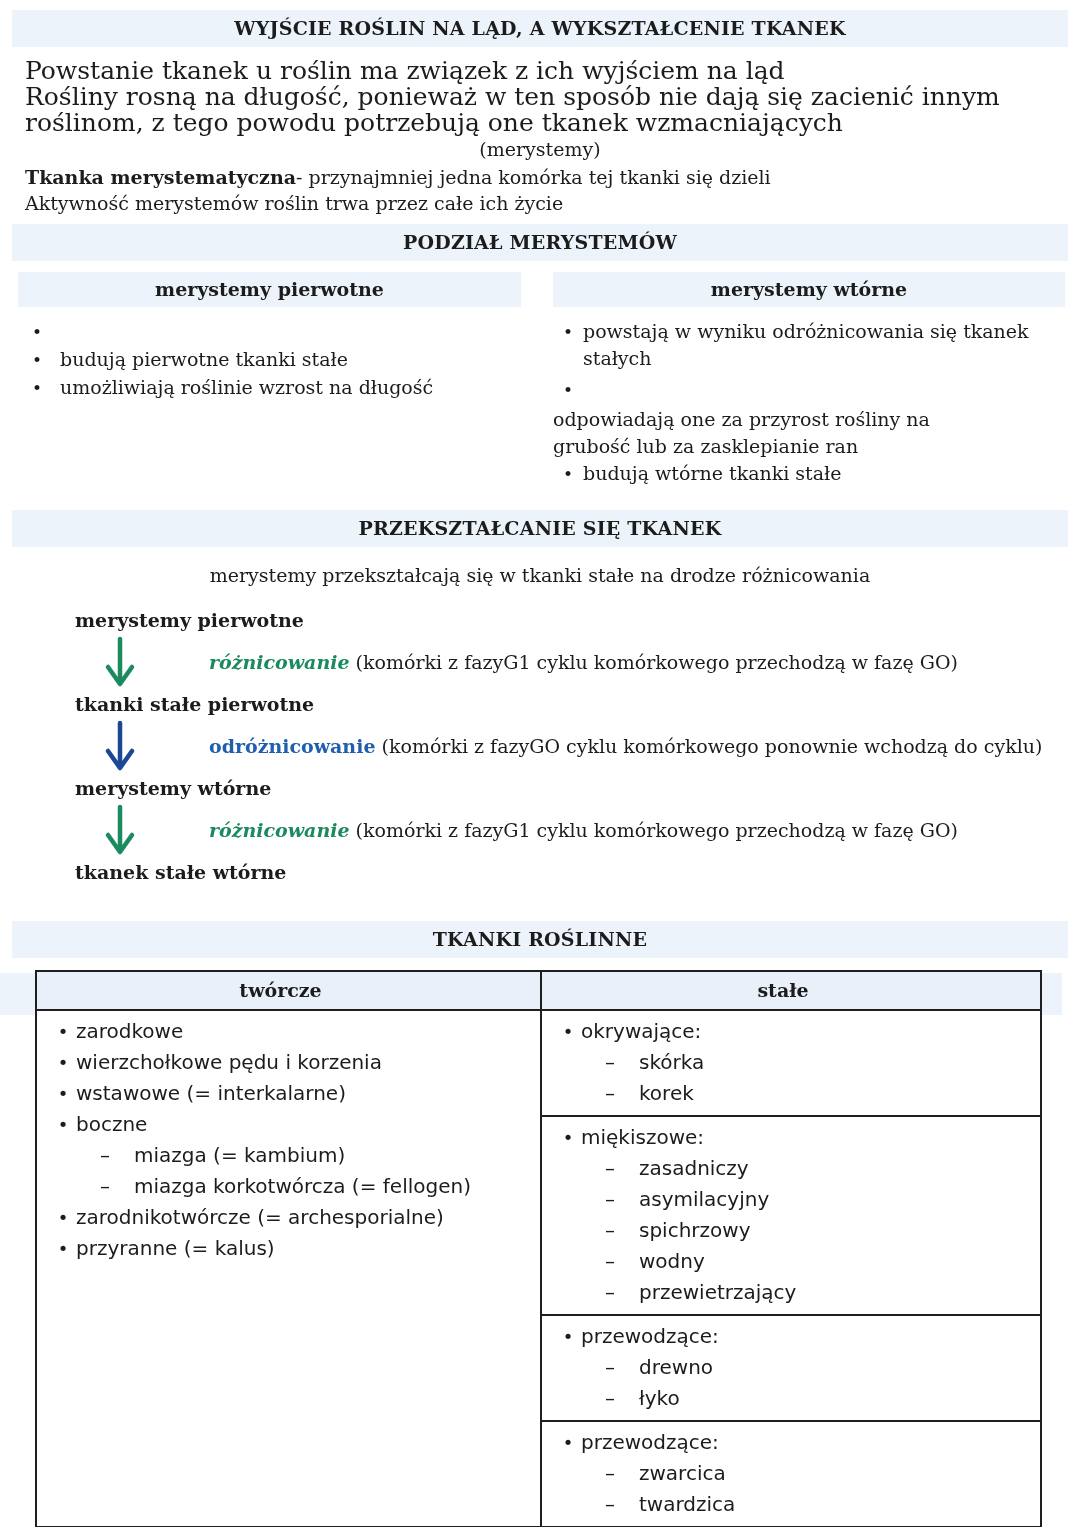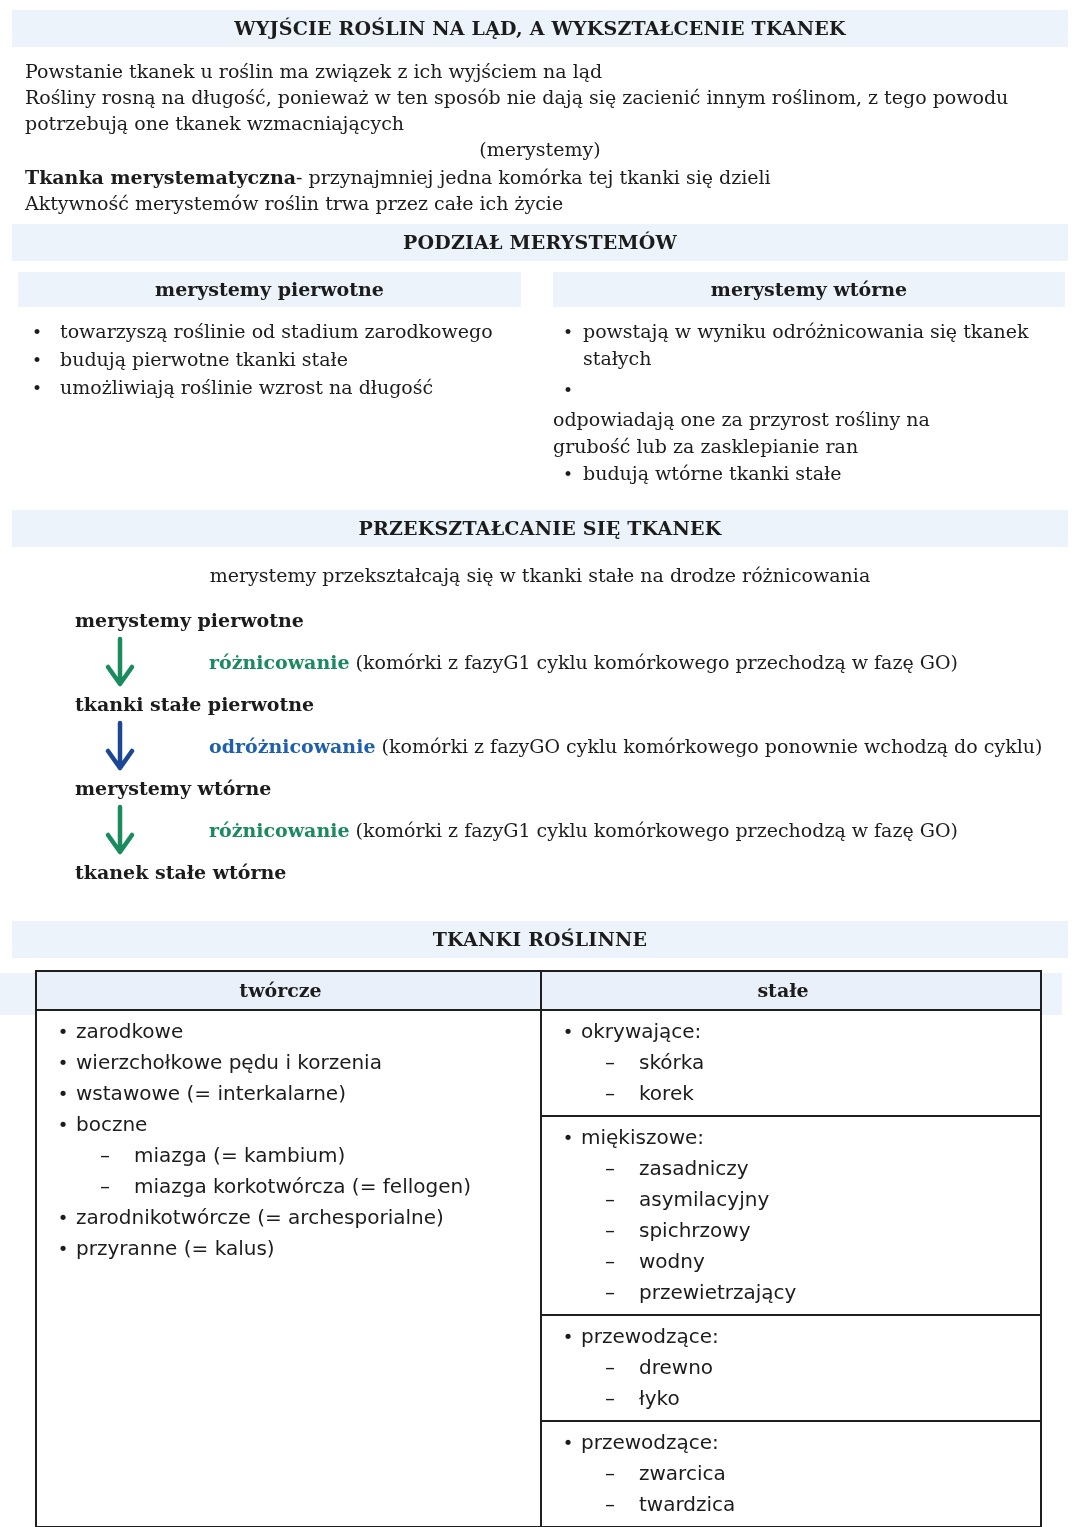--- a/index.html
+++ b/index.html
@@ -16,42 +16,42 @@
   .band {
     margin:0 12px;
     background:#edf3fb;
     text-align:center;
     font-weight:bold;
     font-size:19px;
     padding:7px 0 8px 0;
     letter-spacing:.2px;
   }
   
-  .intro { margin:11px 40px 0 25px; font-size:19px; line-height:26px; }
+  .intro { margin:11px 40px 0 25px; font-size:25px; line-height:26px; }
   .subtitle { text-align:center; font-size:19px; line-height:24px; margin-top:1px; }
   .defpara { margin:3px 40px 0 25px; font-size:19px; line-height:26px; }
   .defpara strong { font-weight:bold; }
   
   .cols { display:grid; grid-template-columns:503px 1fr; column-gap:32px; margin:11px 15px 0 18px; }
   .col-head {
     background:#edf3fb; text-align:center; font-weight:bold;
     font-size:19px; padding:6px 0 7px 0;
   }
   .blist { margin-top:11px; }
   .blist .bi { display:flex; font-size:19px; line-height:27px; }
   .blist .bi .mk { flex:0 0 42px; text-align:left; padding-left:14px; }
   .blist .bi .mk::before { content:"•"; font-size:17px; }
   .blist.right .bi .mk { flex:0 0 30px; padding-left:10px; }
   
   .flow { margin:20px 0 0 75px; font-size:19px; }
   .flow-node { font-weight:bold; line-height:26px; margin:2px 0; }
   .arrow-row { display:flex; align-items:center; margin:3px 0 3px 28px; height:52px; }
   .arrow-row svg { display:block; flex:0 0 34px; }
   .arrow-text { margin-left:72px; line-height:26px; }
-  .term-green { color:#1b8a5e; font-weight:bold; }
+  .term-green { color:#1b8a5e; font-weight:bold;font-style:italic; }
   .term-blue  { color:#1e5fae; font-weight:bold; }
   
   .table-wrap { position:relative; margin-top:12px; }
   .hdr-band { position:absolute; left:0; right:18px; top:3px; height:42px; background:#edf3fb; }
   table.tk {
     position:relative; z-index:1;
     border-collapse:collapse;
     margin-left:35px;
     width:1007px;
     font-family:"DejaVu Sans", "Liberation Sans", sans-serif;
@@ -93,21 +93,20 @@
   </div>
 
   <div class="band" style="margin-top:8px;">PODZIAŁ MERYSTEMÓW</div>
 
   <div class="cols">
     <div>
       <div class="col-head">merystemy pierwotne</div>
       <div class="blist">
         <div class="bi">
             <span class="mk"></span>
-            <span>towarzyszą roślinie od stadium zarodkowego</span>
           </div>
         <div class="bi">
             <span class="mk"></span>
             <span>budują pierwotne tkanki stałe</span>
           </div>
         <div class="bi">
             <span class="mk"></span>
             <span>umożliwiają roślinie wzrost na długość</span>
           </div>
       </div>

